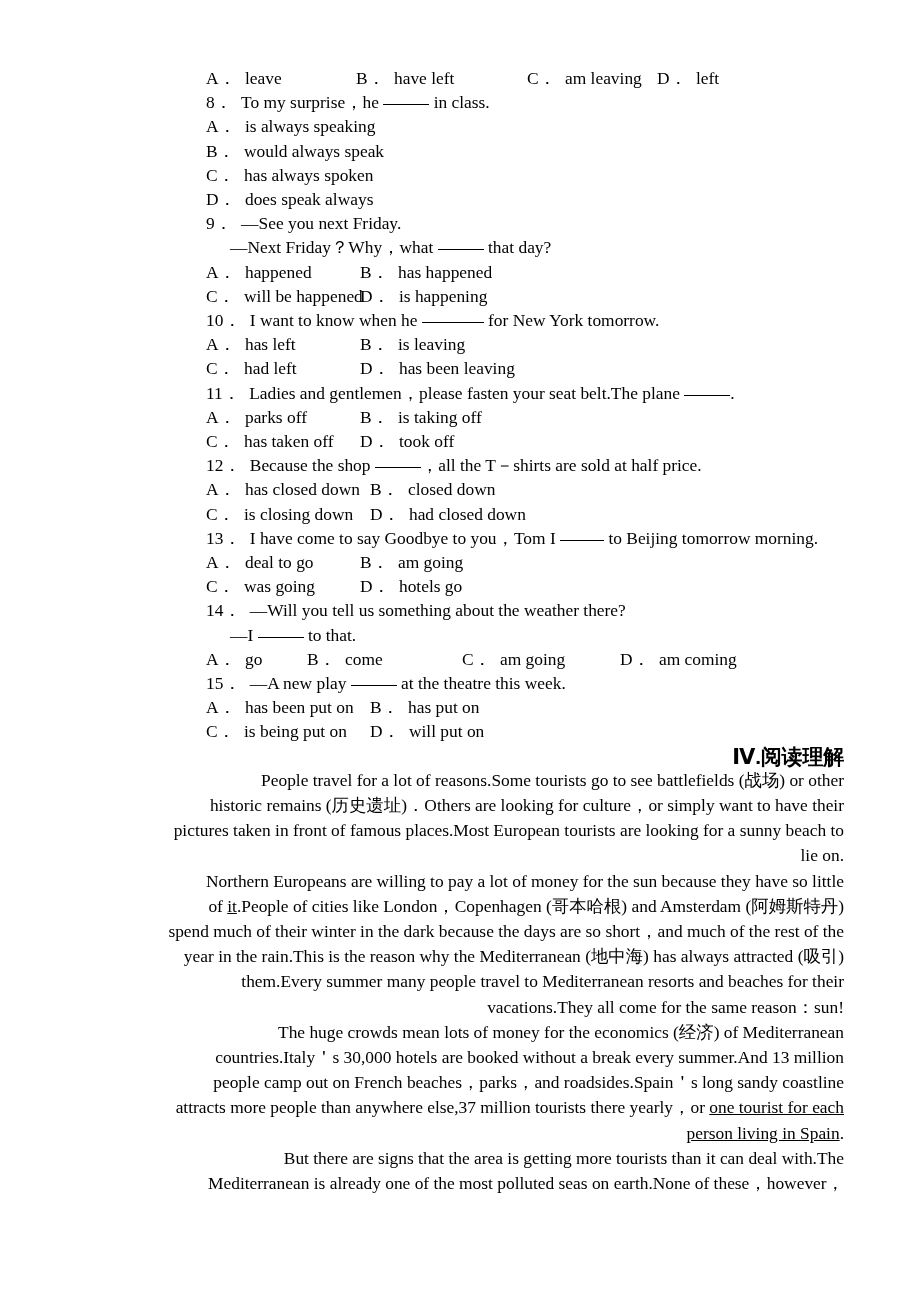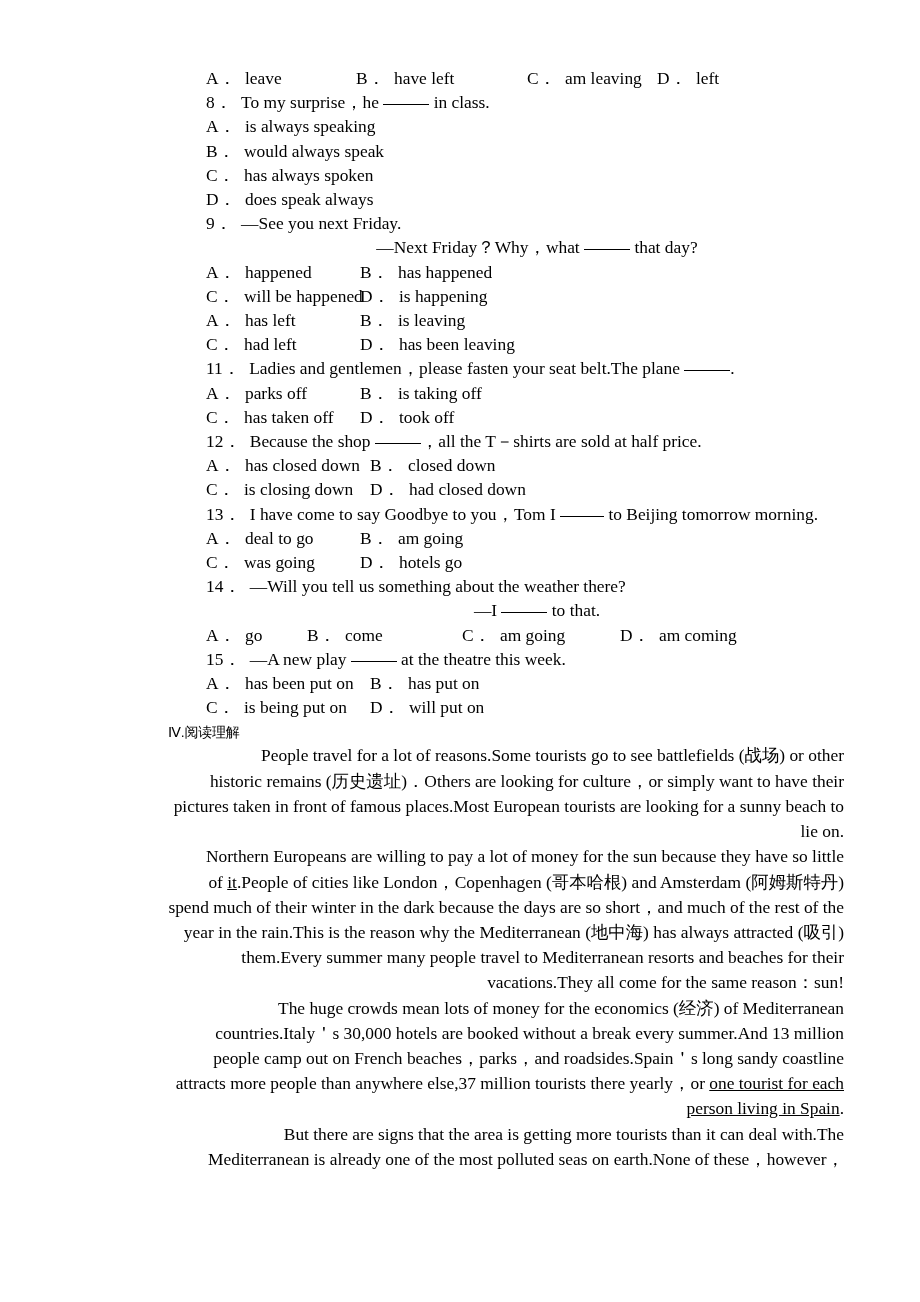--- a/index.html
+++ b/index.html
@@ -38,21 +38,20 @@
     text-indent: 0;
     padding-left: 38px;
   }
   .q-line.wrap {
     white-space: normal;
     text-indent: 38px;
     padding-left: 0;
   }
   .q-line.sub {
     padding-left: 62px;
-    text-align: center;
   }
 
   
   .opt-row {
     font-size: 17.4px;
     line-height: 24.2px;
     padding-left: 38px;
     white-space: nowrap;
   }
   .opt {
@@ -75,26 +74,27 @@
     position: relative;
     top: -3px;
   }
   .blank.w1 { width: 46px; }
   .blank.w2 { width: 62px; }
   .blank.w3 { width: 44px; }
 
   
   .sec-head {
     font-family: "Liberation Sans", "DejaVu Sans", sans-serif;
-    font-size: 14px;
+    font-size: 21px;
     line-height: 22px;
-    font-weight: 400;
+    font-weight: 700;
     padding-left: 0;
     margin-top: 2px;
     letter-spacing: -0.2px;
+    text-align: right;
   }
 
   
   .para {
     font-size: 17.4px;
     line-height: 25.2px;
     text-indent: 38px;
     text-align: right;
     margin: 0;
     width: 676px;
@@ -116,20 +116,21 @@
     <div class="opt-row"><span class="opt-key">A．</span><span class="opt-txt">is always speaking</span></div>
     <div class="opt-row"><span class="opt-key">B．</span><span class="opt-txt">would always speak</span></div>
     <div class="opt-row"><span class="opt-key">C．</span><span class="opt-txt">has always spoken</span></div>
     <div class="opt-row"><span class="opt-key">D．</span><span class="opt-txt">does speak always</span></div>
 
     <div class="q-line"><span>9．</span><span style="padding-left:9px">—See you next Friday.</span></div>
     <div class="q-line sub"><span>—Next Friday？Why，what </span><span class="blank w1"></span><span> that day?</span></div>
     <div class="opt-row"><span class="opt" style="width:154px"><span class="opt-key">A．</span><span class="opt-txt">happened</span></span><span class="opt"><span class="opt-key">B．</span><span class="opt-txt">has happened</span></span></div>
     <div class="opt-row"><span class="opt" style="width:154px"><span class="opt-key">C．</span><span class="opt-txt">will be happened</span></span><span class="opt"><span class="opt-key">D．</span><span class="opt-txt">is happening</span></span></div>
 
+    <div class="q-line"><span>10．</span><span style="padding-left:9px">I want to know when he </span><span class="blank w2"></span><span> for New York tomorrow.</span></div>
     <div class="opt-row"><span class="opt" style="width:154px"><span class="opt-key">A．</span><span class="opt-txt">has left</span></span><span class="opt"><span class="opt-key">B．</span><span class="opt-txt">is leaving</span></span></div>
     <div class="opt-row"><span class="opt" style="width:154px"><span class="opt-key">C．</span><span class="opt-txt">had left</span></span><span class="opt"><span class="opt-key">D．</span><span class="opt-txt">has been leaving</span></span></div>
 
     <div class="q-line"><span>11．</span><span style="padding-left:9px">Ladies and gentlemen，please fasten your seat belt.The plane </span><span class="blank w1"></span><span>.</span></div>
     <div class="opt-row"><span class="opt" style="width:154px"><span class="opt-key">A．</span><span class="opt-txt">parks off</span></span><span class="opt"><span class="opt-key">B．</span><span class="opt-txt">is taking off</span></span></div>
     <div class="opt-row"><span class="opt" style="width:154px"><span class="opt-key">C．</span><span class="opt-txt">has taken off</span></span><span class="opt"><span class="opt-key">D．</span><span class="opt-txt">took off</span></span></div>
 
     <div class="q-line"><span>12．</span><span style="padding-left:9px">Because the shop </span><span class="blank w1"></span><span>，all the T－shirts are sold at half price.</span></div>
     <div class="opt-row"><span class="opt" style="width:164px"><span class="opt-key">A．</span><span class="opt-txt">has closed down</span></span><span class="opt"><span class="opt-key">B．</span><span class="opt-txt">closed down</span></span></div>
     <div class="opt-row"><span class="opt" style="width:164px"><span class="opt-key">C．</span><span class="opt-txt">is closing down</span></span><span class="opt"><span class="opt-key">D．</span><span class="opt-txt">had closed down</span></span></div>

